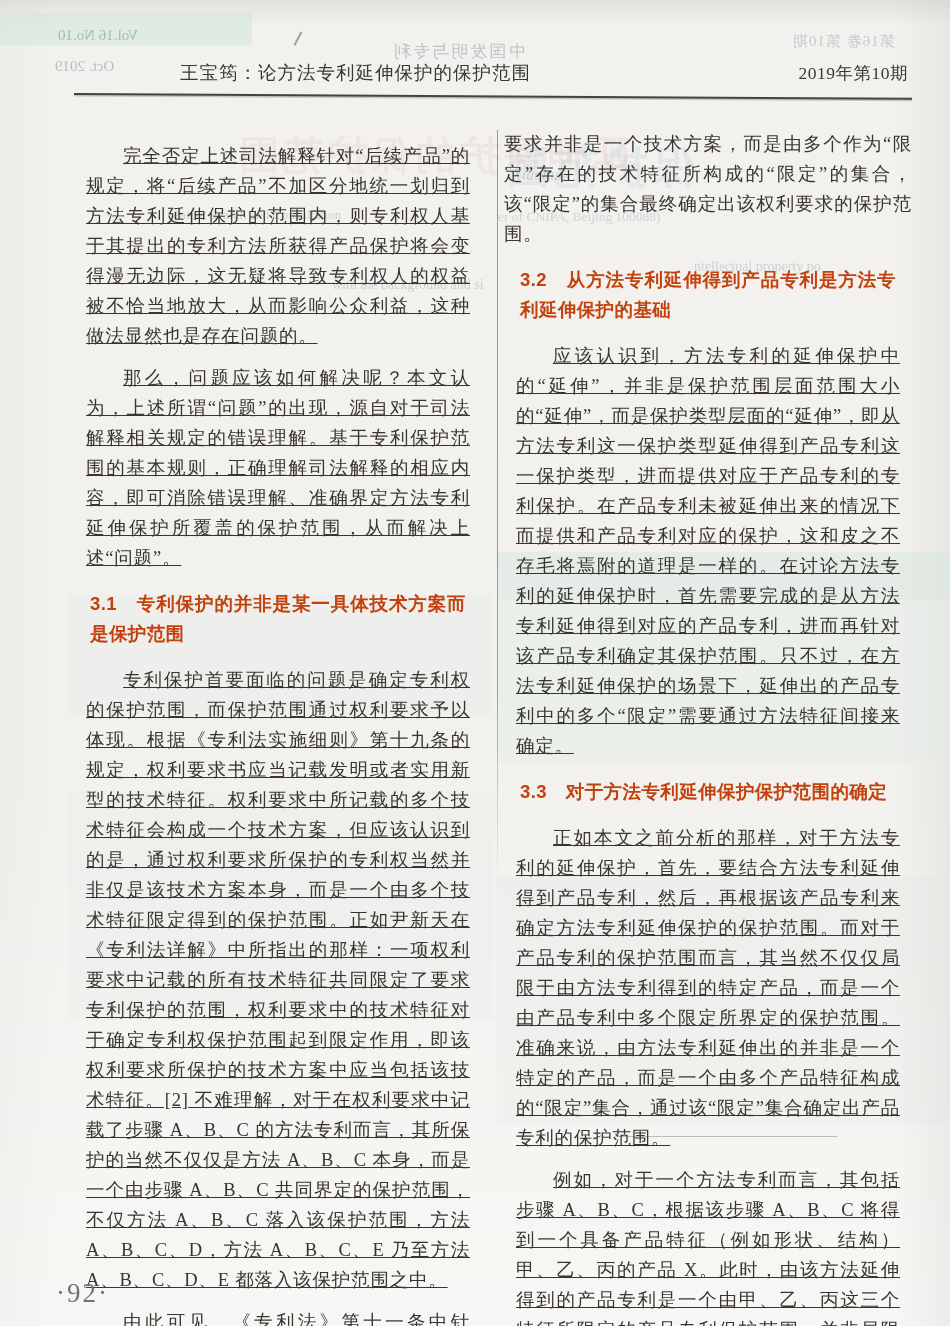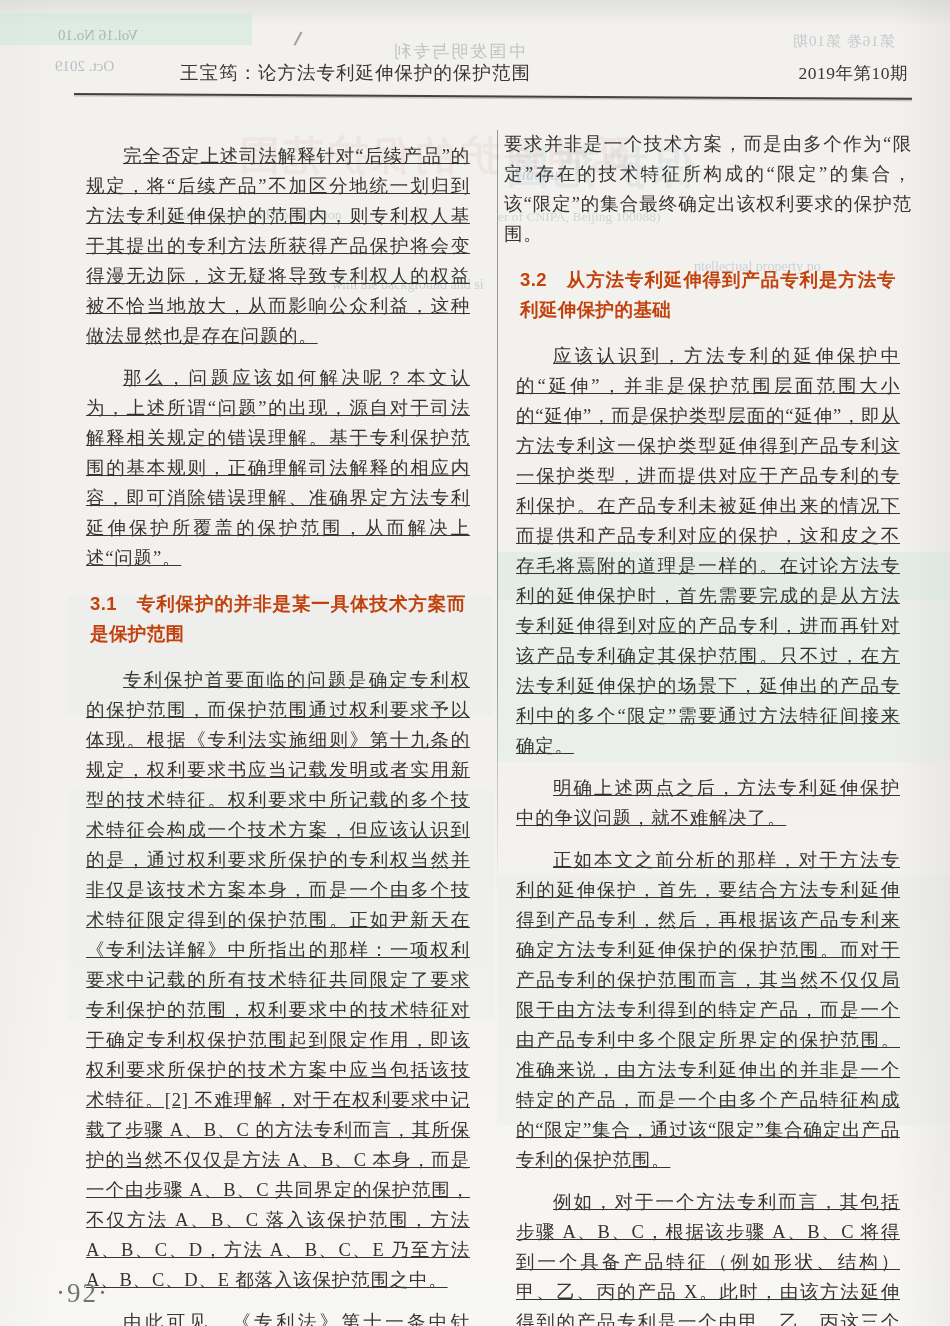--- a/index.html
+++ b/index.html
@@ -127,18 +127,18 @@
   <p class="para">那么，问题应该如何解决呢？本文认为，上述所谓“问题”的出现，源自对于司法解释相关规定的错误理解。基于专利保护范围的基本规则，正确理解司法解释的相应内容，即可消除错误理解、准确界定方法专利延伸保护所覆盖的保护范围，从而解决上述“问题”。</p>
   <p class="sec-heading">3.1　专利保护的并非是某一具体技术方案而是保护范围</p>
   <p class="para">专利保护首要面临的问题是确定专利权的保护范围，而保护范围通过权利要求予以体现。根据《专利法实施细则》第十九条的规定，权利要求书应当记载发明或者实用新型的技术特征。权利要求中所记载的多个技术特征会构成一个技术方案，但应该认识到的是，通过权利要求所保护的专利权当然并非仅是该技术方案本身，而是一个由多个技术特征限定得到的保护范围。正如尹新天在《专利法详解》中所指出的那样：一项权利要求中记载的所有技术特征共同限定了要求专利保护的范围，权利要求中的技术特征对于确定专利权保护范围起到限定作用，即该权利要求所保护的技术方案中应当包括该技术特征。[2] 不难理解，对于在权利要求中记载了步骤 A、B、C 的方法专利而言，其所保护的当然不仅仅是方法 A、B、C 本身，而是一个由步骤 A、B、C 共同界定的保护范围，不仅方法 A、B、C 落入该保护范围，方法 A、B、C、D，方法 A、B、C、E 乃至方法 A、B、C、D、E 都落入该保护范围之中。</p>
   <p class="para">由此可见，《专利法》第十一条中针对“其专利产品”以及“其专利方法”所提供的保护，并非局限于权利要求书所记载的特定技术方案，而是涵盖了基于权利要求所记载的各个技术特征所限定得到的产品或方法的保护范围，该保护范围中包括有多个不同的产品或方法。在专利保护的背景下来看权利要求，权利</p>
 </div>
 
 <div class="col col-right">
   <p class="para-cont">要求并非是一个技术方案，而是由多个作为“限定”存在的技术特征所构成的“限定”的集合，该“限定”的集合最终确定出该权利要求的保护范围。</p>
   <p class="sec-heading">3.2　从方法专利延伸得到产品专利是方法专利延伸保护的基础</p>
   <p class="para">应该认识到，方法专利的延伸保护中的“延伸”，并非是保护范围层面范围大小的“延伸”，而是保护类型层面的“延伸”，即从方法专利这一保护类型延伸得到产品专利这一保护类型，进而提供对应于产品专利的专利保护。在产品专利未被延伸出来的情况下而提供和产品专利对应的保护，这和皮之不存毛将焉附的道理是一样的。在讨论方法专利的延伸保护时，首先需要完成的是从方法专利延伸得到对应的产品专利，进而再针对该产品专利确定其保护范围。只不过，在方法专利延伸保护的场景下，延伸出的产品专利中的多个“限定”需要通过方法特征间接来确定。</p>
-  <p class="para">明确上述两点之后，方法专利延伸保护中的争议问题，就不难解决了。</p>
+  <p class="sec-heading">3.3　对于方法专利延伸保护保护范围的确定</p>
   <p class="para">正如本文之前分析的那样，对于方法专利的延伸保护，首先，要结合方法专利延伸得到产品专利，然后，再根据该产品专利来确定方法专利延伸保护的保护范围。而对于产品专利的保护范围而言，其当然不仅仅局限于由方法专利得到的特定产品，而是一个由产品专利中多个限定所界定的保护范围。准确来说，由方法专利延伸出的并非是一个特定的产品，而是一个由多个产品特征构成的“限定”集合，通过该“限定”集合确定出产品专利的保护范围。</p>
   <p class="para">例如，对于一个方法专利而言，其包括步骤 A、B、C，根据该步骤 A、B、C 将得到一个具备产品特征（例如形状、结构）甲、乙、丙的产品 X。此时，由该方法延伸得到的产品专利是一个由甲、乙、丙这三个特征所限定的产品专利保护范围，并非局限于甲、乙、丙构成的产品 X。只要具备甲、乙、丙特征的产品，例如由甲、乙、丙、丁构成的产品或甲、乙、丙、戊构成的产品，都在该产品专利的保护范围之内，都能获得基于方法专利 A、B、C 的延伸保护。</p>
 </div>
 
 <div class="page-number">·92·</div>
 
 </body></html>

